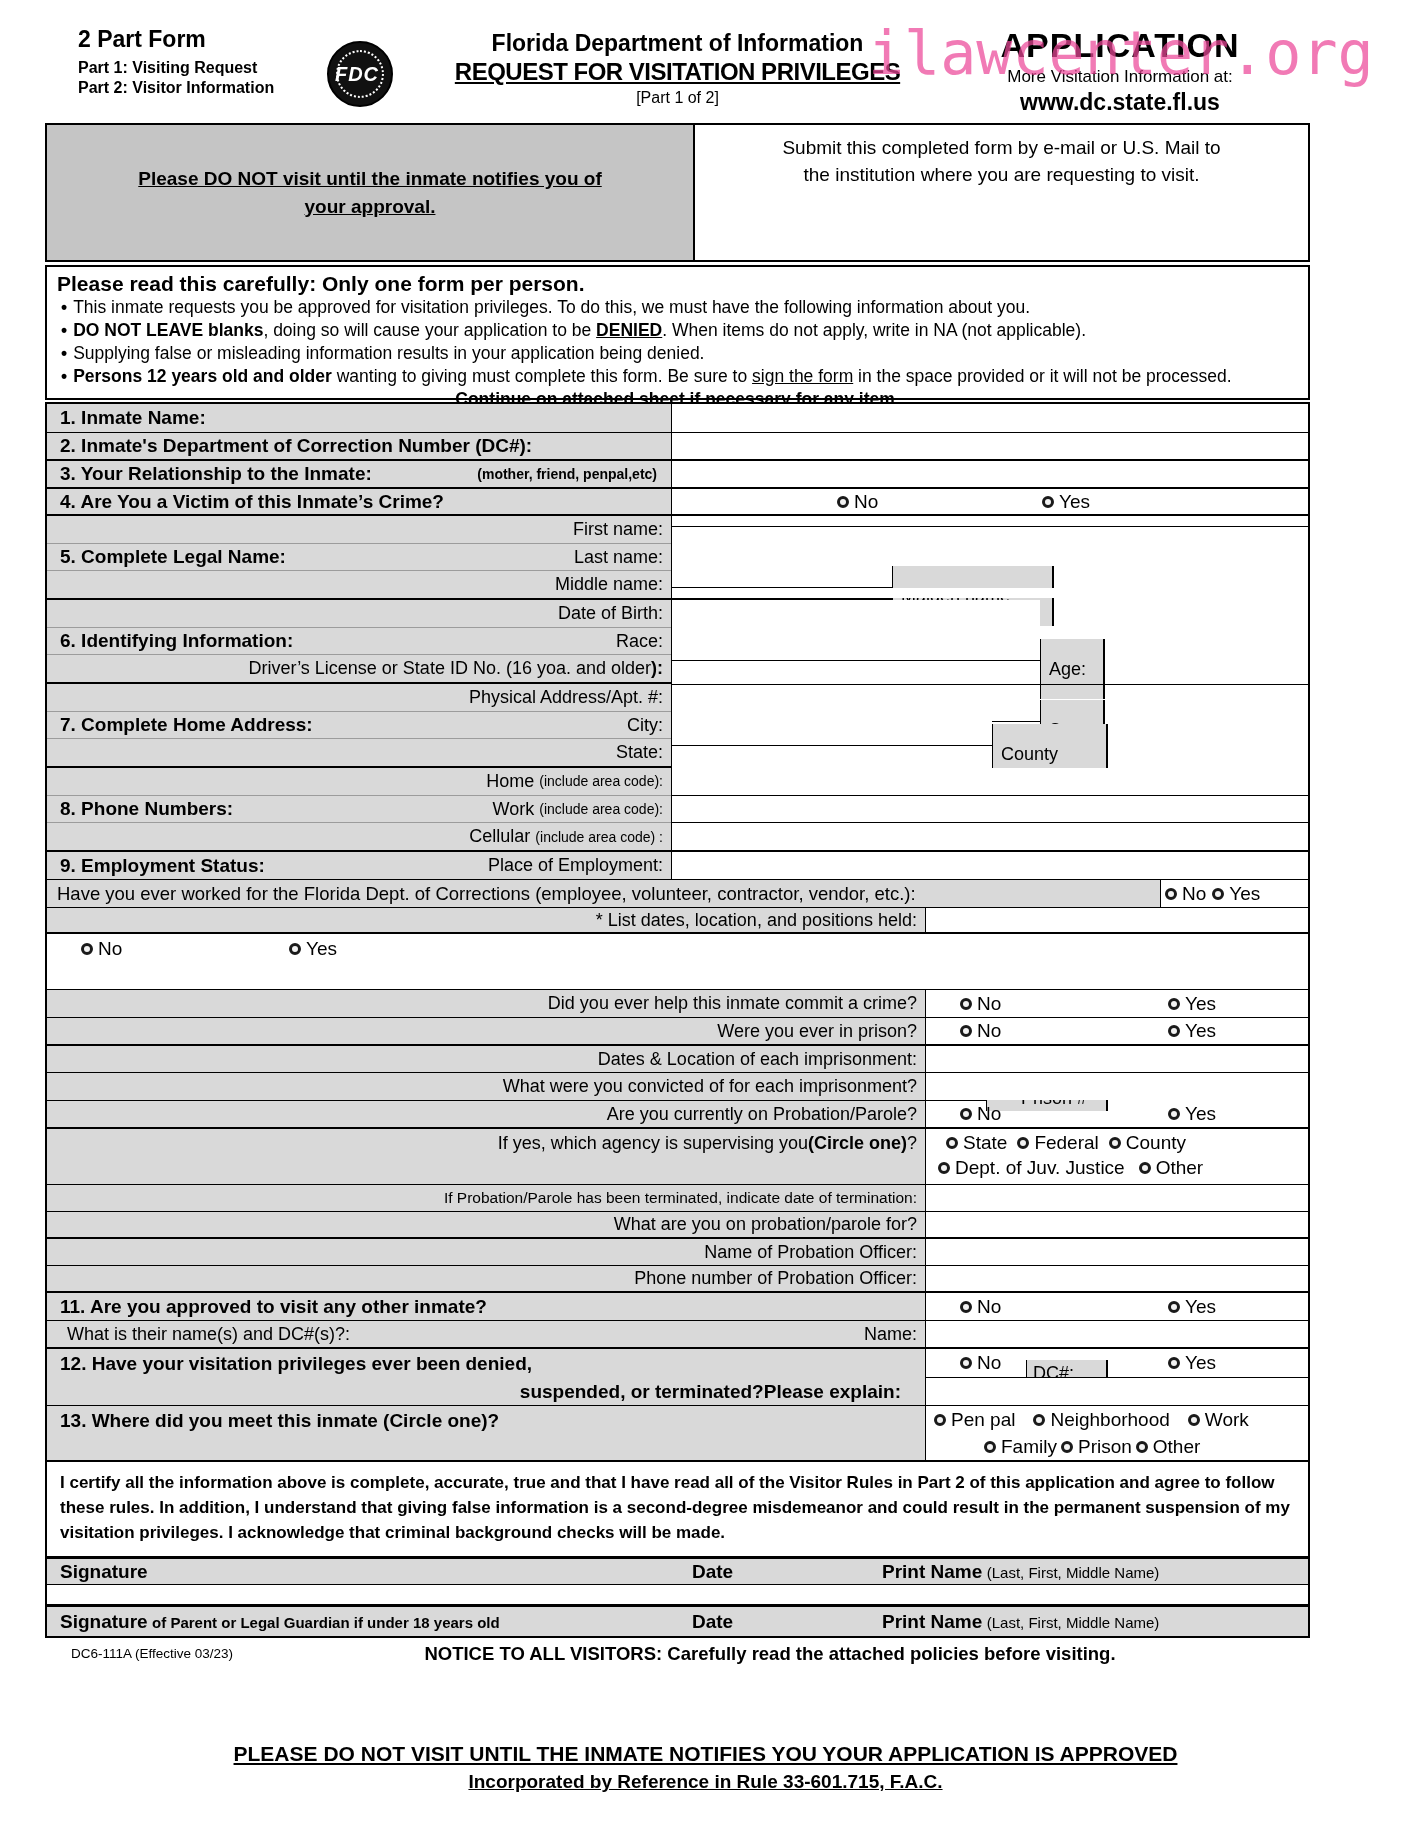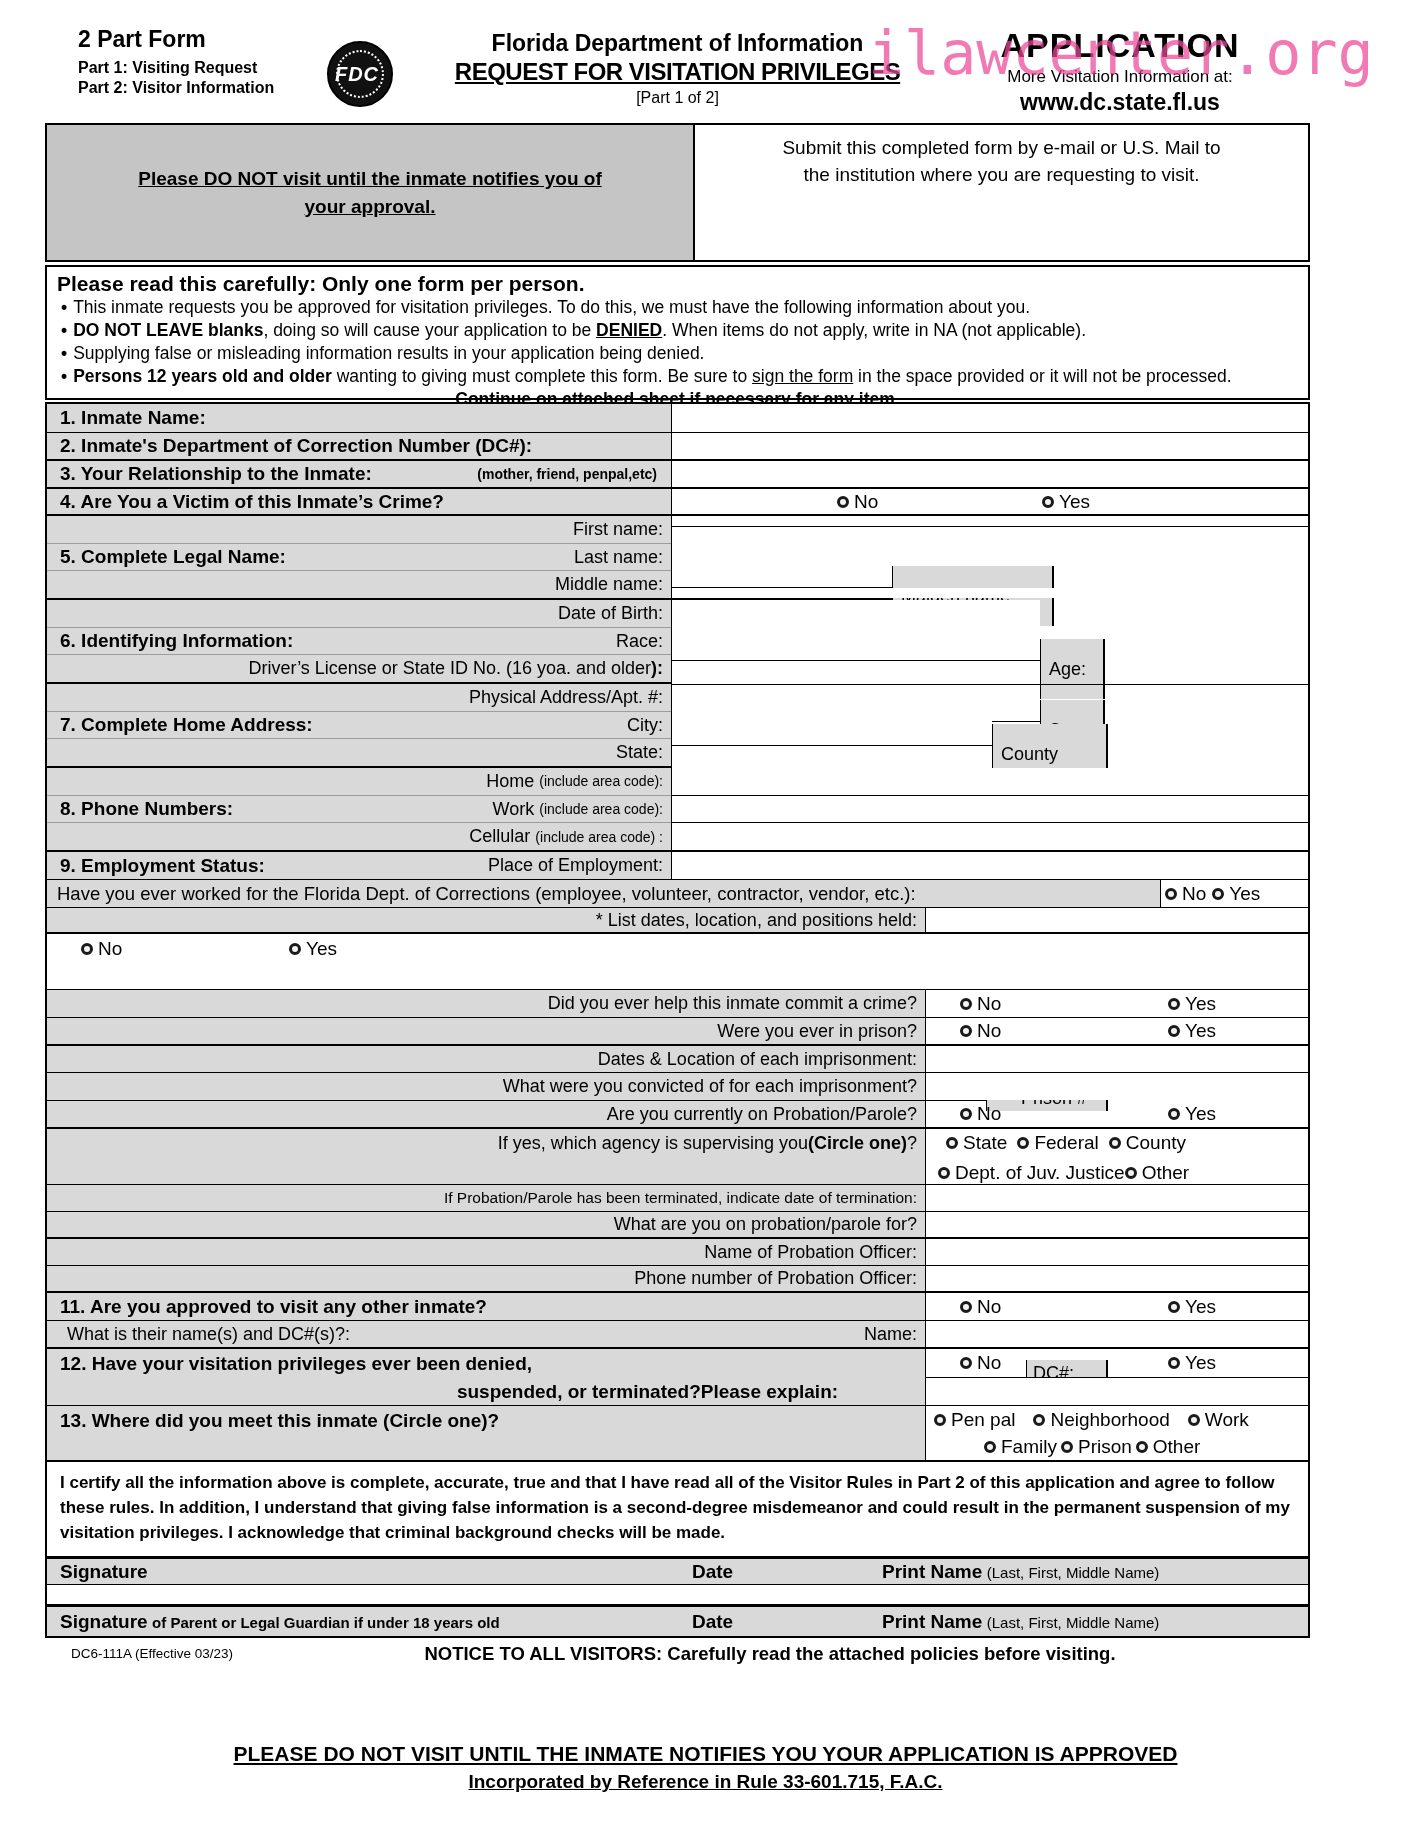--- a/index.html
+++ b/index.html
@@ -402,21 +402,21 @@
             </span>
           <span class="opt">
               <span class="rad"></span>
               <span>Federal</span>
             </span>
           <span class="opt">
               <span class="rad"></span>
               <span>County</span>
             </span>
         </div>
-        <div style="display:flex;align-items:flex-end;padding-left:12px;height:28px;">
+        <div style="display:flex;align-items:flex-start;padding-left:12px;gap:14px;height:28px;">
           <span class="opt">
               <span class="rad"></span>
               <span>Dept. of Juv. Justice</span>
             </span>
           <span class="opt">
               <span class="rad"></span>
               <span>Other</span>
             </span>
         </div>
       </div>
@@ -461,21 +461,21 @@
         <span>Name:</span>
       </div>
       <div class="cell input" style="width:100px"></div>
       <div class="cell gl" style="width:81px;padding-left:6px;">DC#:</div>
       <div class="cell fill input"></div>
     </div>
 
     <div class="row h57">
       <div class="qcol">
         <div class="lbig" style="height:29px;">12. Have your visitation privileges ever been denied,</div>
-        <div style="display:flex;align-items:center;justify-content:center;padding-left:335px;padding-right:12px;height:27px;">
+        <div style="display:flex;align-items:center;justify-content:flex-end;padding-left:335px;padding-right:24px;height:27px;">
           <b style="font-size:19px;">suspended, or terminated?</b>
           <b style="font-size:19px;">Please explain:</b>
         </div>
       </div>
       <div style="flex:1;display:flex;flex-direction:column;">
         <div class="anscell" style="padding-left:34px;height:29px;border-bottom:1px solid #000;flex:none;">
           <span class="opt" style="width:208px;">
               <span class="rad"></span>
               <span>No</span>
             </span>

